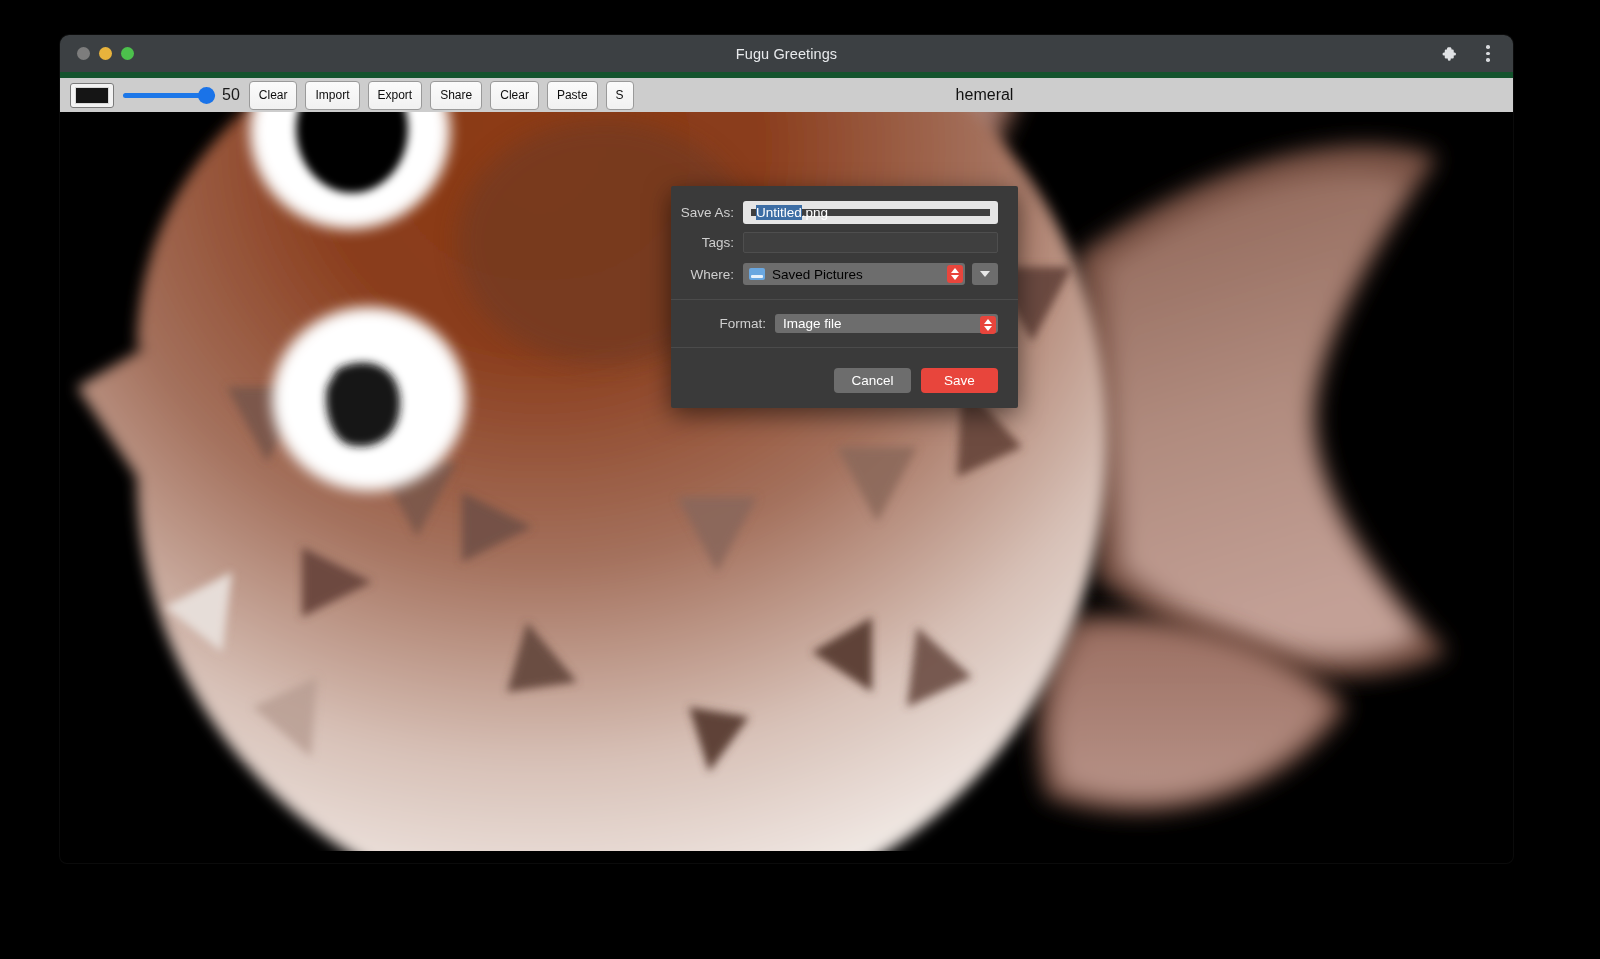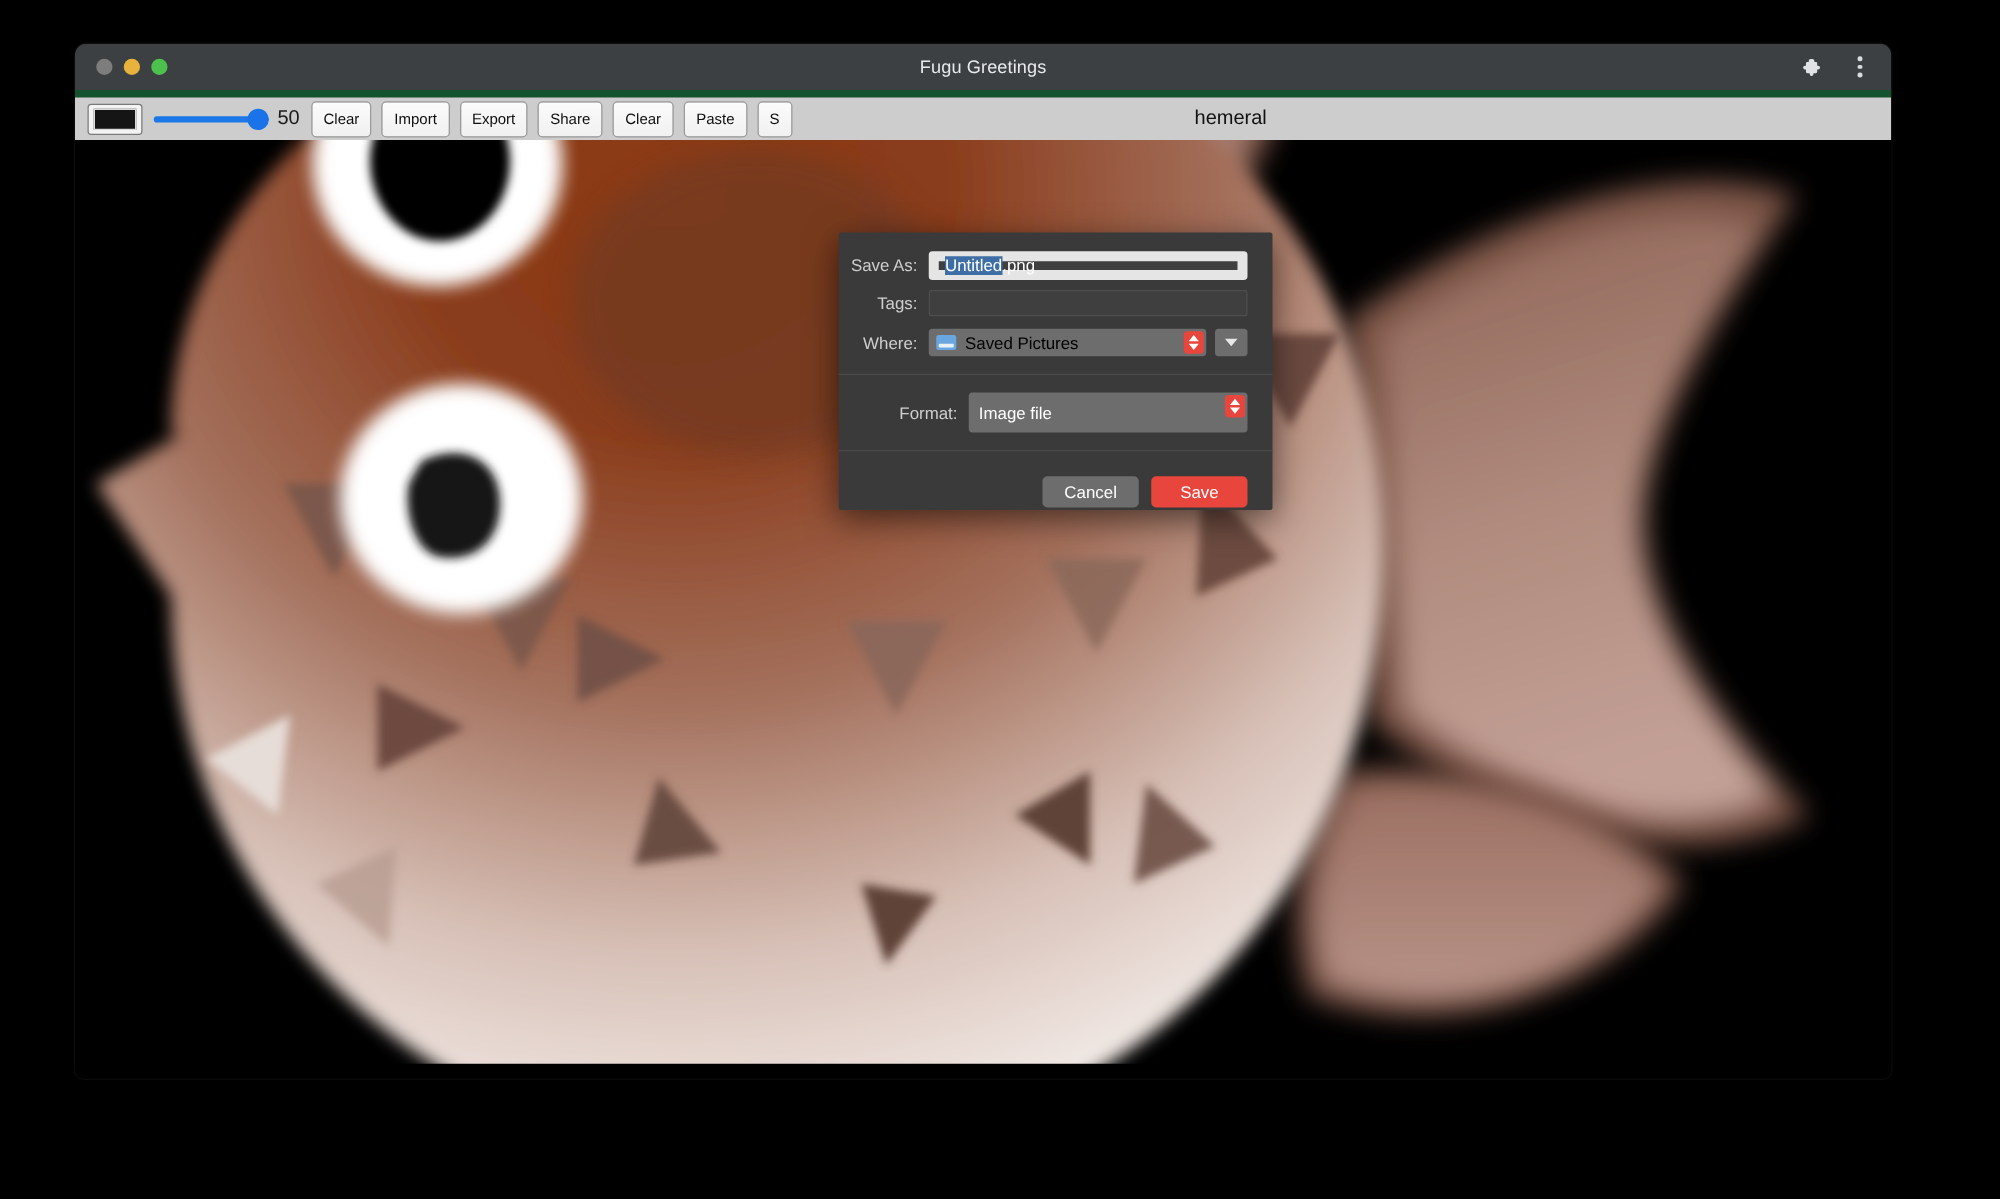--- a/index.html
+++ b/index.html
@@ -263,21 +263,21 @@
     border-top: 6px solid #e8e8e8;
   }
   .dlg-sep {
     height: 1px;
     background: #4b4b4b;
     margin: 14px 0 0 0;
   }
   #row-format { margin-top: 14px; padding-left: 32px; }
   #format-select {
     flex: 1 1 auto;
-    height: 32px;
+    height: 19px;
     background: #6d6d6d;
     border-radius: 3px;
     display: flex;
     align-items: center;
     padding-left: 8px;
     position: relative;
     font-size: 13.5px;
     color: #ffffff;
   }
   #dlg-actions {

